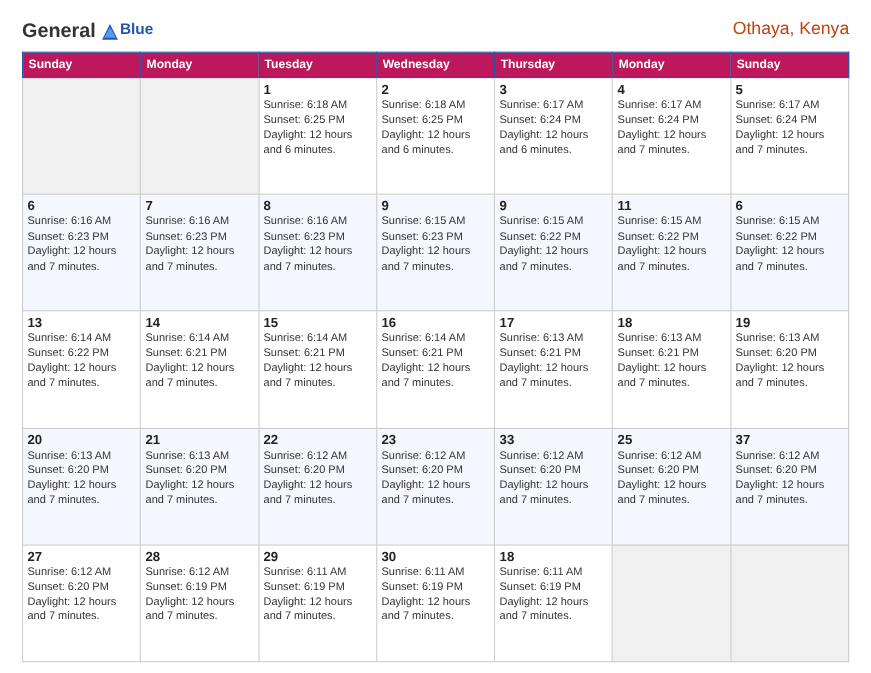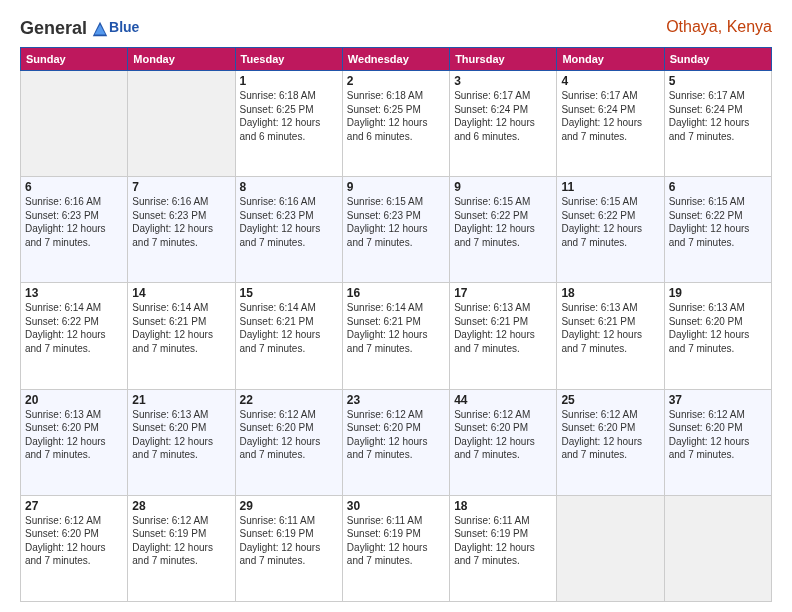--- a/index.html
+++ b/index.html
@@ -284,21 +284,21 @@
 Sunset: 6:20 PM
 Daylight: 12 hours and 7 minutes.</div>
           </td>
           <td>
             <span class="day-num">23</span>
             <div class="day-info" style="white-space: pre-line;">Sunrise: 6:12 AM
 Sunset: 6:20 PM
 Daylight: 12 hours and 7 minutes.</div>
           </td>
           <td>
-            <span class="day-num">44</span>
+            <span class="day-num">33</span>
             <div class="day-info" style="white-space: pre-line;">Sunrise: 6:12 AM
 Sunset: 6:20 PM
 Daylight: 12 hours and 7 minutes.</div>
           </td>
           <td>
             <span class="day-num">25</span>
             <div class="day-info" style="white-space: pre-line;">Sunrise: 6:12 AM
 Sunset: 6:20 PM
 Daylight: 12 hours and 7 minutes.</div>
           </td>

